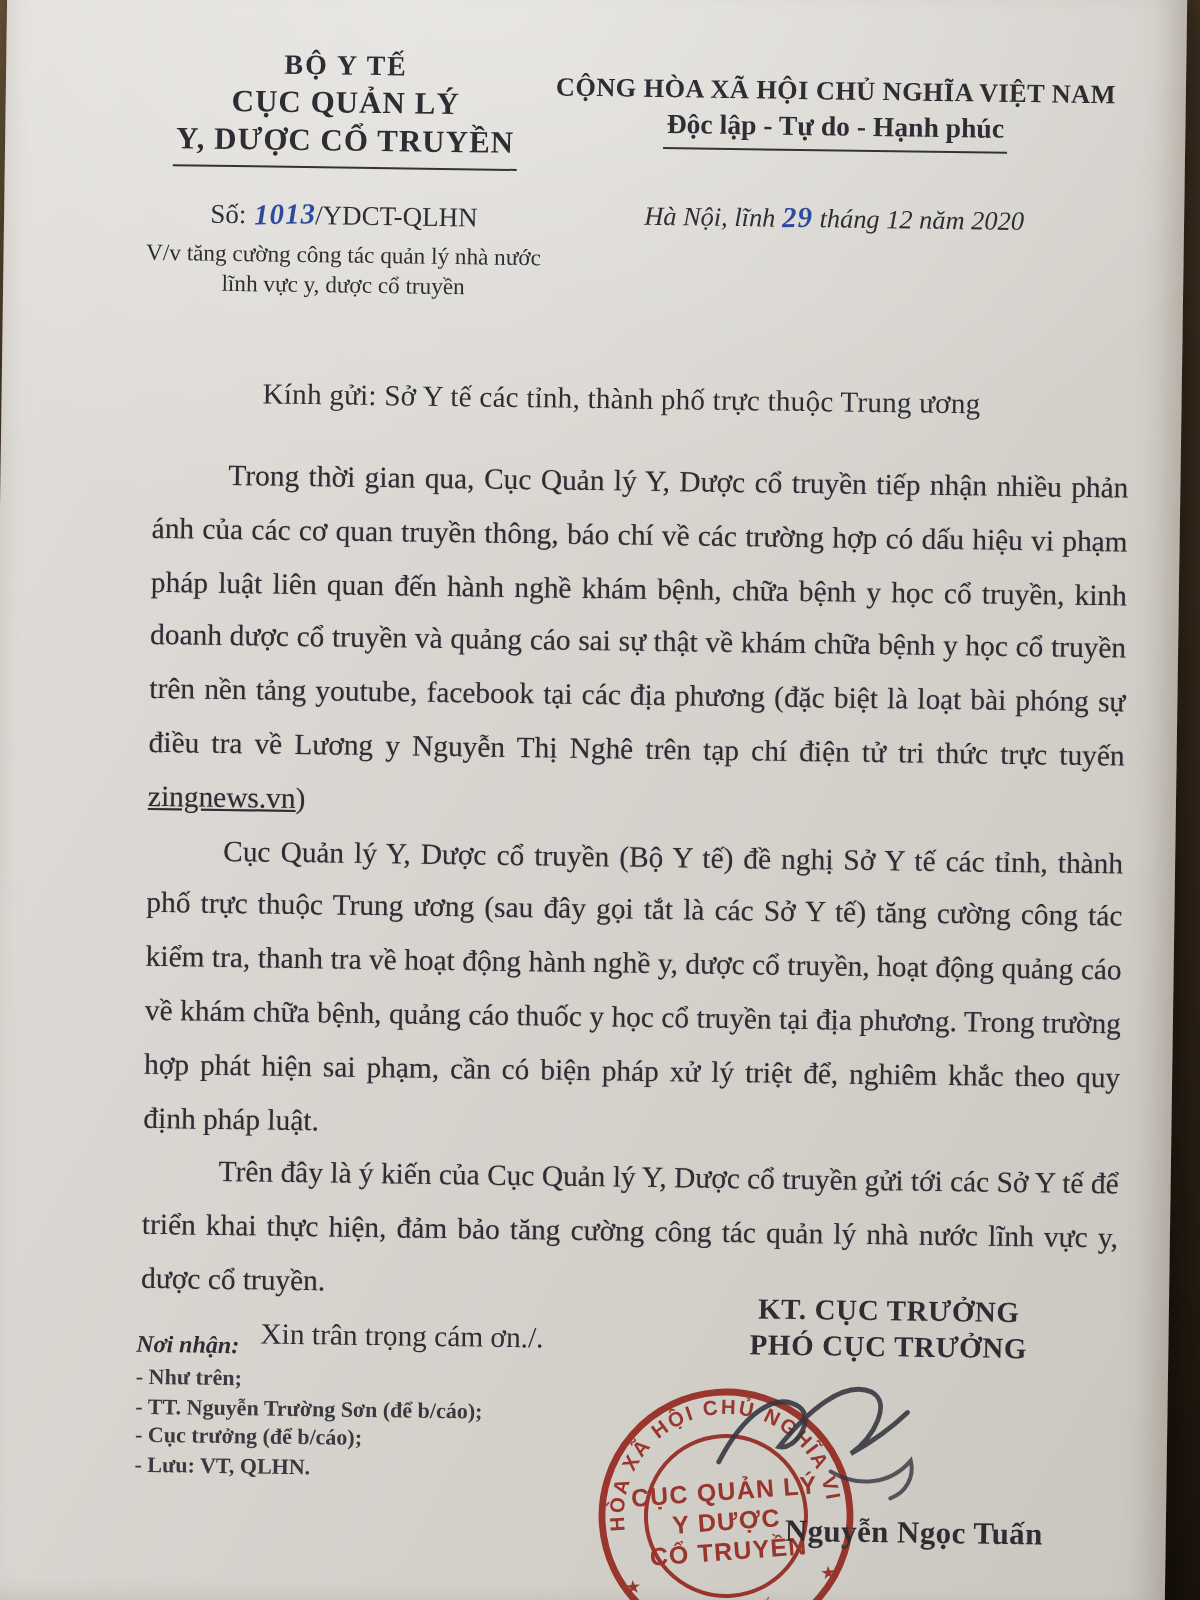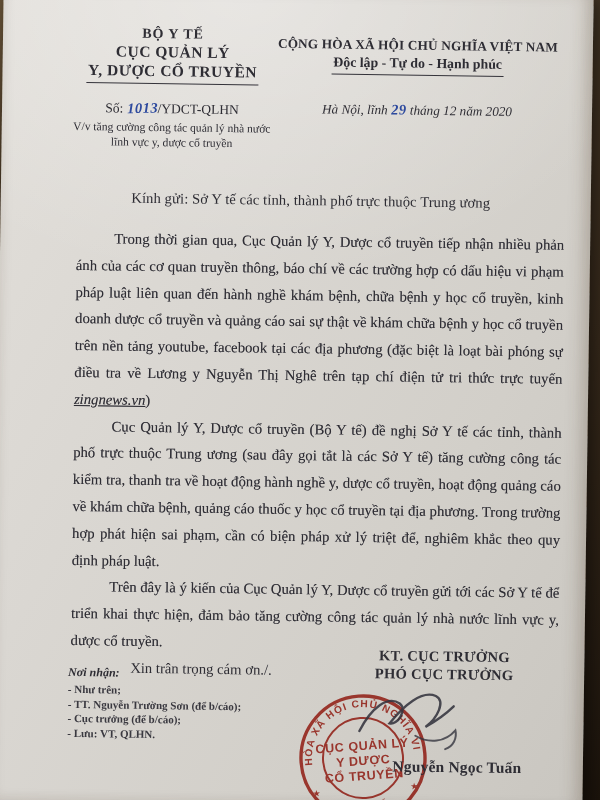--- a/index.html
+++ b/index.html
@@ -32,21 +32,21 @@
   .motto{left:248px;top:48px;width:334px;}
   .motto-1{font-size:13.2px;font-weight:bold;font-family:"Liberation Serif",serif;letter-spacing:.2px;}
   .motto-2{display:inline-block;font-size:13.8px;font-weight:bold;
            border-bottom:1.6px solid #34333a;padding:0 2px 2.5px 2px;margin-top:2px;}
   .dateline{left:248px;top:112px;width:334px;font-style:italic;font-size:13.2px;}
   .salutation{left:60px;top:204px;width:500px;font-size:14.6px;letter-spacing:.1px;}
   
   .body-block{left:76px;top:240px;width:488px;}
   .para{font-size:14.7px;line-height:26.8px;text-align:justify;text-indent:38px;margin:0;
         text-shadow:0 0 .5px rgba(40,40,50,.45);}
-  .news-link{font-style:italic;text-decoration:underline;}
+  .news-link{text-decoration:underline;}
   .closing{font-size:14.7px;line-height:26.8px;text-indent:60px;margin:0;}
   
   .recipients{left:74px;top:680px;width:260px;font-family:"Liberation Serif",serif;}
   .recipients-label{font-size:12px;font-weight:bold;font-style:italic;margin-bottom:2px;}
   .recipients-list{font-size:11px;line-height:14.5px;font-weight:bold;color:#3a3940;}
   .signer{left:330px;top:657px;width:240px;}
   .signer-t1,.signer-t2{font-size:14.5px;font-weight:bold;letter-spacing:.3px;line-height:18px;}
   .signer-name{left:344px;top:768px;width:240px;font-size:15.5px;font-weight:bold;letter-spacing:.2px;}
   
   #seal-svg{left:270px;top:669px;mix-blend-mode:multiply;opacity:.92;transform:rotate(-5deg);}

